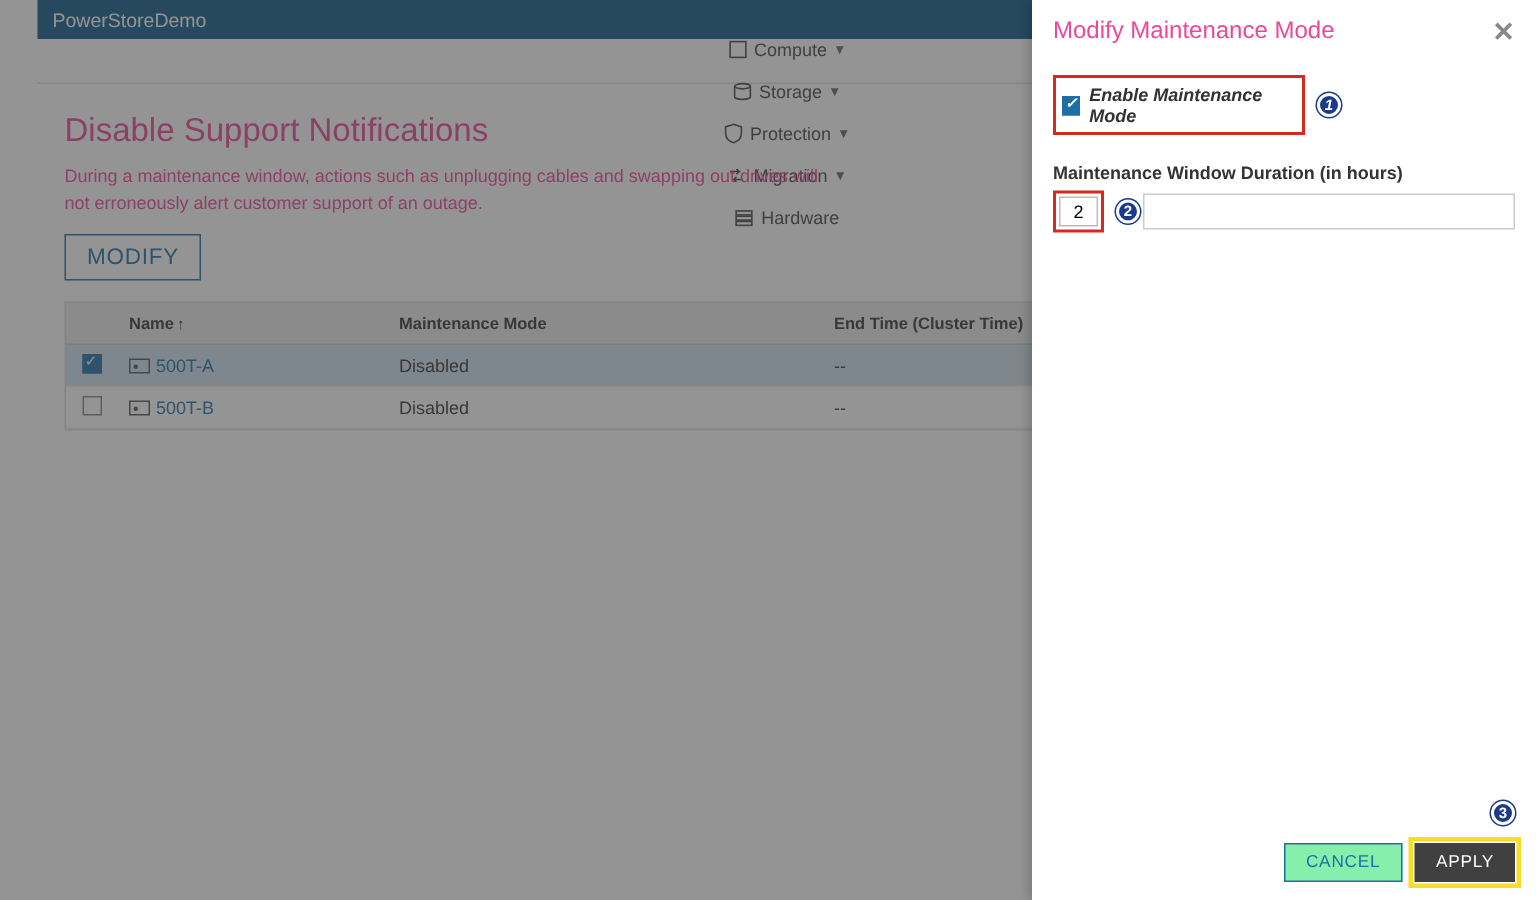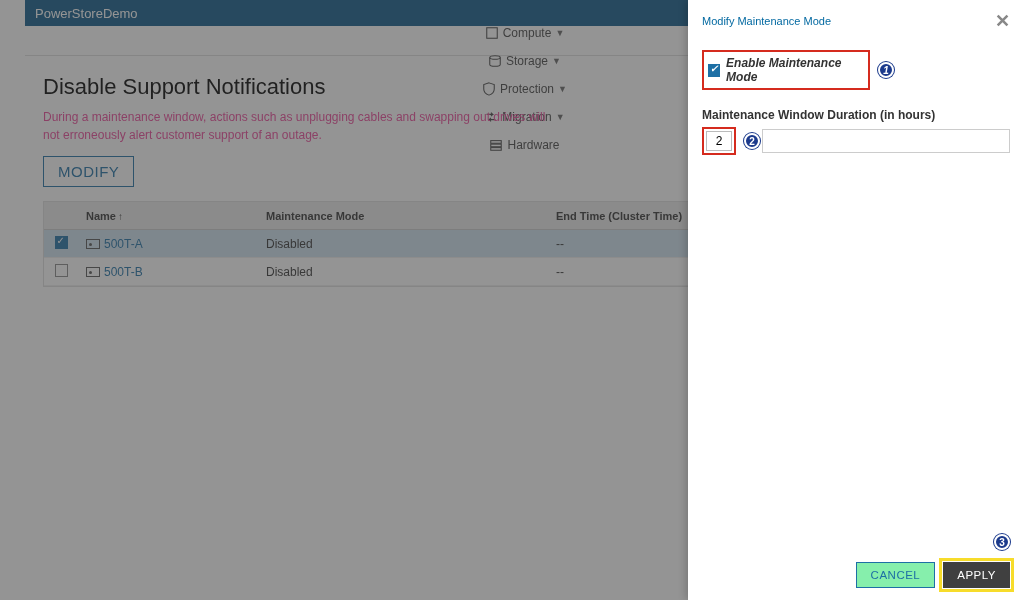--- a/index.html
+++ b/index.html
@@ -7,21 +7,21 @@
 
 .app-bg { position: absolute; inset: 0; padding-left: 25px; }
 .topbar { background: #0e5a8a; height: 26px; display: flex; align-items: center; padding: 0 10px; color: #fff; font-size: 13px; }
 .menubar { background: #fff; height: 30px; display: flex; align-items: center; gap: 14px; padding: 0 10px; border-bottom: 1px solid #ddd; font-size: 12px; color: #444; flex-direction: column; }
 .menu-item { display: flex; align-items: center; gap: 4px; cursor: pointer; }
 .menu-item .caret { font-size: 9px; color: #666; }
 .menu-icon { width: 14px; height: 14px; display: inline-flex; align-items: center; justify-content: center; }
 .menu-icon svg { width: 14px; height: 14px; fill: none; stroke: #444; stroke-width: 1.2; }
 
 .page { padding: 18px; }
-.page-title { font-size: 22px; font-weight: 300; color: #000000; margin-bottom: 8px; }
+.page-title { font-size: 22px; font-weight: 300; color: #ec4899; margin-bottom: 8px; }
 .page-desc { font-size: 12px; color: #ec4899; line-height: 1.5; max-width: 520px; margin-bottom: 12px; }
 .modify-btn { border: 1px solid #1d6fa5; color: #1d6fa5; background: #fff; padding: 6px 14px; font-size: 15px; letter-spacing: .5px; cursor: pointer; }
 
 .table { margin-top: 14px; border: 1px solid #ddd; }
 .thead { background: #eaeaea; display: flex; align-items: center; height: 28px; font-size: 11px; font-weight: 600; color: #333; border-bottom: 1px solid #ccc; }
 .th, .td { padding: 0 8px; }
 .col-chk { width: 34px; text-align: center; }
 .col-name { width: 180px; }
 .col-mm { width: 290px; }
 .col-end { flex: 1; }
@@ -32,21 +32,21 @@
 .chk.checked { background: #1d6fa5; border-color: #1d6fa5; }
 .chk.checked::after { content: "✓"; color: #fff; font-size: 10px; position: absolute; top: -2px; left: 1px; }
 .drive-icon { display: inline-block; width: 14px; height: 10px; border: 1px solid #555; margin-right: 4px; position: relative; top: 1px; }
 .drive-icon::after { content: ""; position: absolute; left: 2px; top: 3px; width: 3px; height: 3px; border-radius: 50%; background: #555; }
 .link { color: #1d6fa5; }
 
 .overlay { position: absolute; inset: 0; background: rgba(60,60,60,0.55); }
 
 .panel { position: absolute; top: 0; right: 0; bottom: 0; width: 336px; background: #fff; box-shadow: -2px 0 8px rgba(0,0,0,.2); display: flex; flex-direction: column; }
 .panel-header { display: flex; align-items: center; justify-content: space-between; padding: 10px 14px; }
-.panel-title { font-size: 11px; font-weight: 400; color: #0369a1; }
+.panel-title { font-size: 16px; font-weight: 400; color: #ec4899; }
 .close-x { font-size: 18px; color: #888; cursor: pointer; font-weight: bold; }
 .panel-body { padding: 8px 14px; flex: 1; }
 .chk-row { display: flex; align-items: center; gap: 6px; font-size: 12px; font-weight: 600; color: #333; padding: 4px; border: 2px solid #d52b1e; width: 168px; }
 .enable-chk { width: 13px; height: 13px; border: 1px solid #1d6fa5; background: #1d6fa5; position: relative; }
 .enable-chk::after { content: "✓"; color: #fff; font-size: 10px; position: absolute; top: -2px; left: 1px; }
 .field-label { font-size: 12px; font-weight: 600; color: #333; margin-top: 18px; margin-bottom: 5px; }
 .dur-row { display: flex; align-items: center; gap: 4px; }
 .dur-input-wrap { border: 2px solid #d52b1e; padding: 2px; }
 .dur-input { width: 26px; height: 20px; border: 1px solid #bbb; text-align: center; font-size: 12px; }
 .full-input { border: 1px solid #ccc; height: 24px; flex: 1; margin-left: -2px; }

